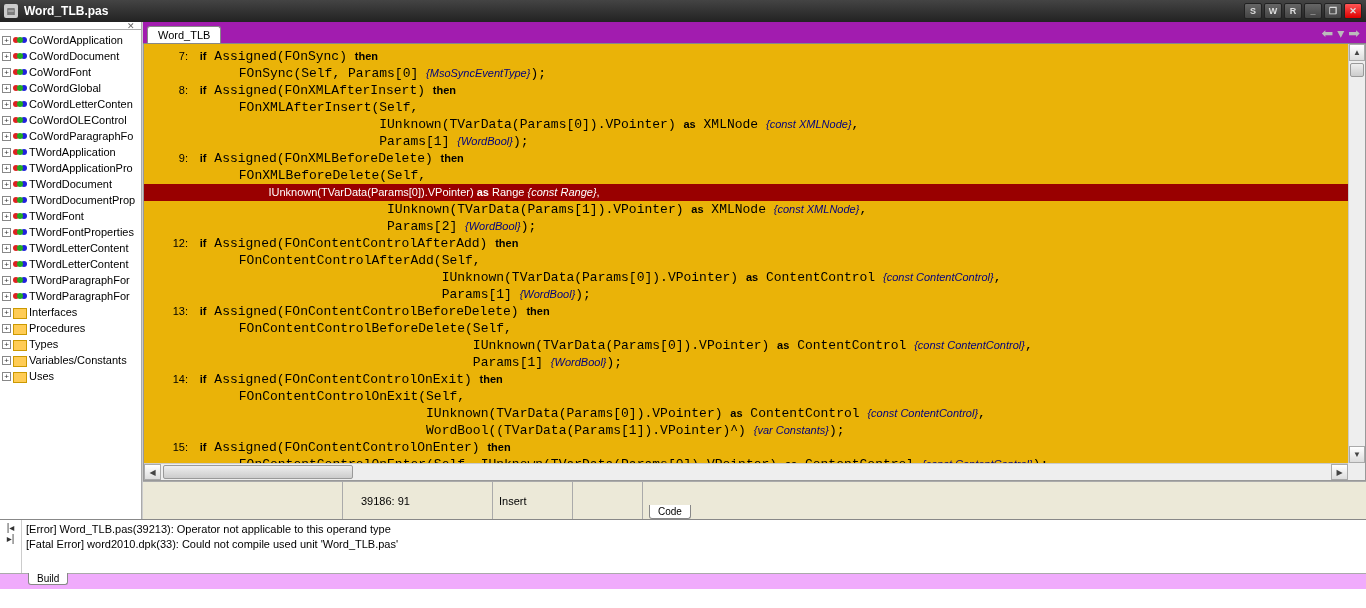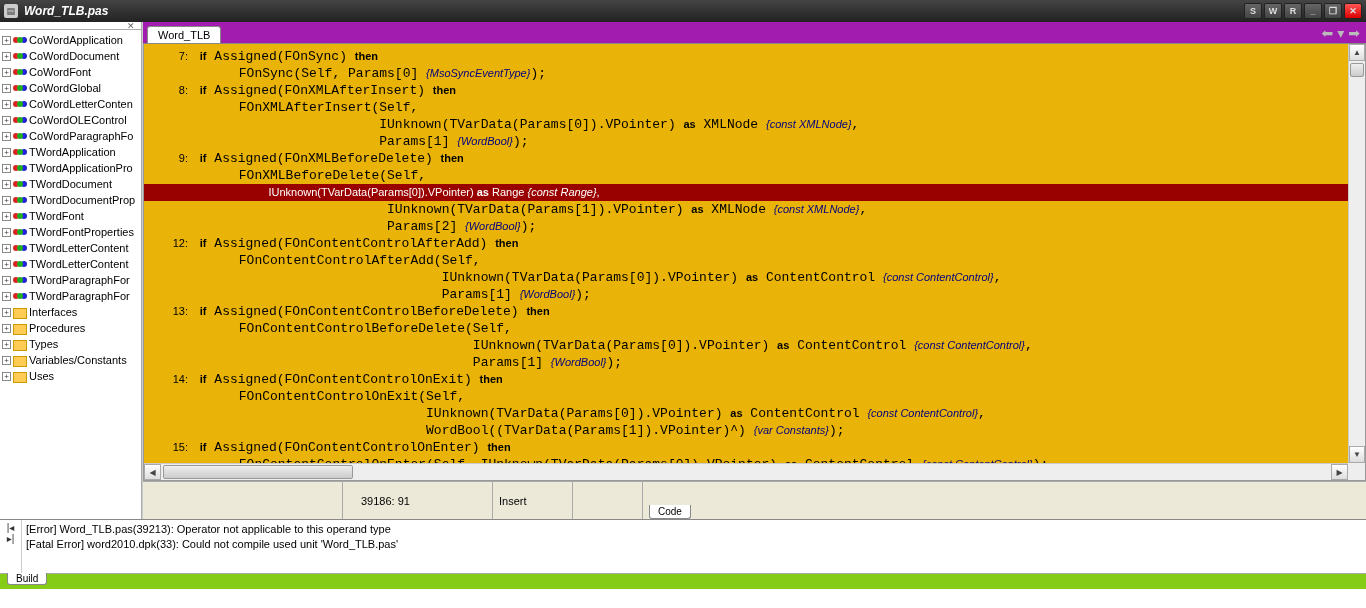--- a/index.html
+++ b/index.html
@@ -1,20 +1,20 @@
 <!DOCTYPE html>
 <html><head>
 <meta charset="utf-8">
 <style>
 * { margin: 0; padding: 0; box-sizing: border-box; font-family: "Segoe UI", Tahoma, sans-serif; font-size: 11px; }
 html, body { width: 1366px; height: 608px; overflow: hidden; background: #fff; }
 
 .titlebar { height: 22px; background: linear-gradient(to bottom, #444, #222); color: #fff; display: flex; align-items: center; padding: 0 4px; }
 .titlebar .title-icon { width: 14px; height: 14px; background: #ccc; margin-right: 6px; border-radius: 2px; display:flex;align-items:center;justify-content:center;font-size:9px;color:#333;}
-.titlebar .title-text { flex: 1; font-weight: bold; font-size: 12px; font-style: italic; }
+.titlebar .title-text { flex: 1; font-weight: bold; font-size: 12px; }
 .titlebar .btns { display: flex; gap: 2px; }
 .titlebar .btn { width: 18px; height: 16px; background: linear-gradient(#666,#444); border:1px solid #222; border-radius:2px; display:flex;align-items:center;justify-content:center;color:#ddd;font-size:9px;font-weight:bold;}
 .titlebar .btn.close { background: linear-gradient(#f55,#d00); }
 
 .main { display: flex; height: 497px; }
 
 .tree-panel { width: 142px; border-right: 1px solid #aaa; display:flex; flex-direction:column; background:#fff;}
 .tree-header { height: 8px; border-bottom: 1px solid #aaa; display:flex; justify-content:flex-end; padding-right:2px;}
 .tree-header .close-x { display:inline-block; width:12px; height:8px; font-size:9px; line-height:8px; color:#666;}
 .tree-body { flex:1; overflow:hidden; padding: 2px 0; }
@@ -60,21 +60,21 @@
 .statusbar .cell.ins { width:80px;}
 .statusbar .codetab-wrap { display:flex; align-items:flex-end; height:100%; padding-left:6px;}
 .statusbar .codetab { background:#fff; border:1px solid #888; border-top:none; padding:1px 8px; font-size:10px; border-radius:0 0 3px 3px;}
 
 .msg-panel { height: 54px; border-top:1px solid #888; background:#fff; display:flex;}
 .msg-panel .gutter { width:22px; border-right:1px solid #ccc; padding-top:2px; text-align:center;}
 .msg-panel .gutter span { display:block; font-size:10px; color:#333;}
 .msg-panel .msgs { flex:1; padding:2px 4px; font-size:11px; line-height:15px;}
 .msg-panel .msgs div { white-space:nowrap;}
 
-.bottom-tabs { height:16px; background:#84cc16; border-top:1px solid #aaa; display:flex; align-items:flex-start; padding-left:7px;}
+.bottom-tabs { height:16px; background:#f0abfc; border-top:1px solid #aaa; display:flex; align-items:flex-start; padding-left:28px;}
 .bottom-tabs .btab { background:#fff; border:1px solid #888; border-top:none; padding:0 8px; font-size:10px; border-radius:0 0 3px 3px; position:relative; top:-1px;}
 
 </style>
 </head>
 <body>
 
 <div class="titlebar">
   <span class="title-icon">▤</span>
   <span class="title-text">Word_TLB.pas</span>
   <div class="btns">

